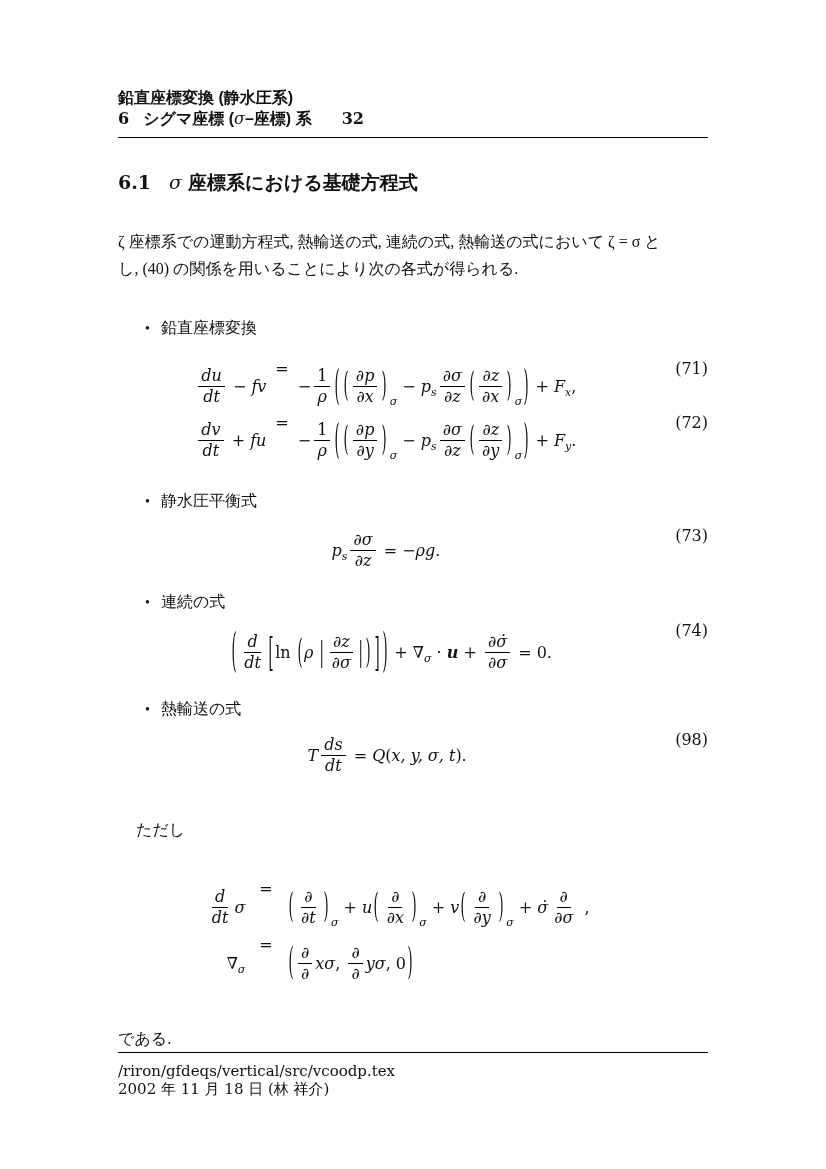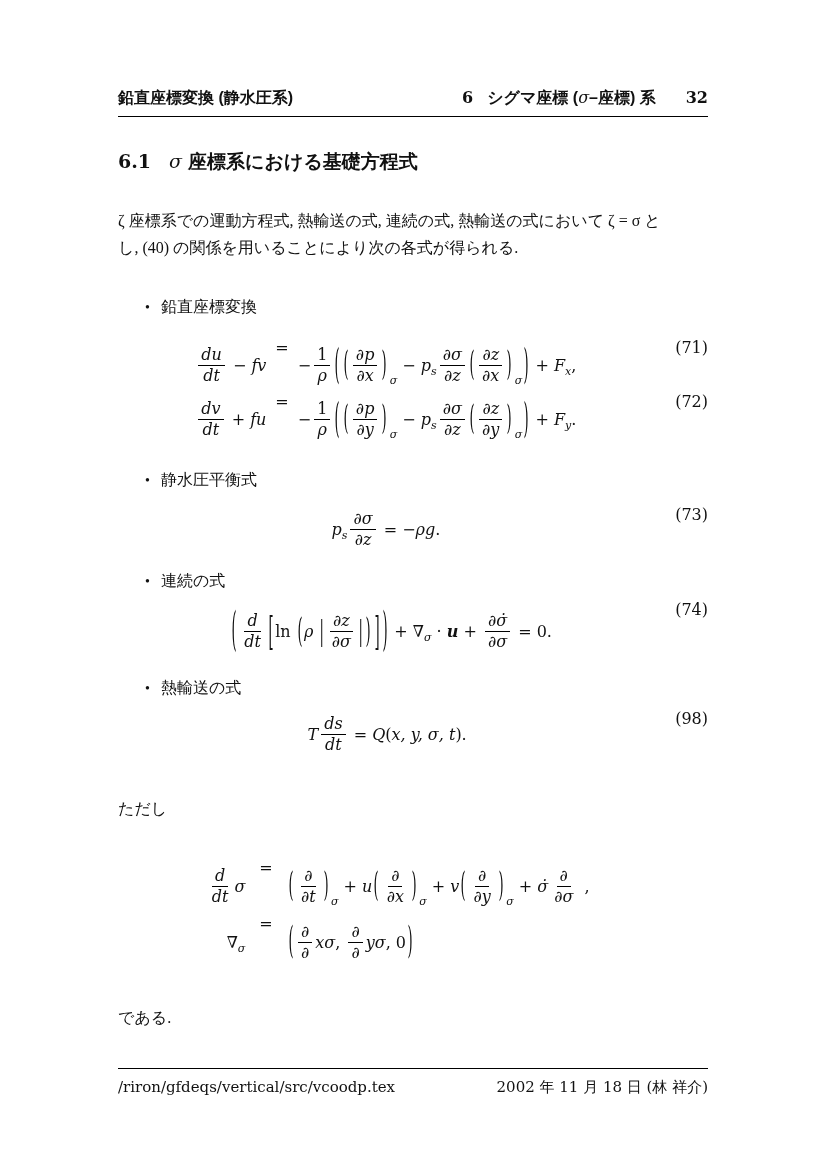--- a/index.html
+++ b/index.html
@@ -6,36 +6,36 @@
   .page{
     width:826px;height:1169px;box-sizing:border-box;
     padding:0 118px;background:#fff;color:#111;
     display:flex;flex-direction:column;position:relative;overflow:hidden;
     font-family:"Liberation Serif","DejaVu Serif",serif;font-size:16px;
   }
   
   .header{
     margin-top:88px;display:flex;justify-content:space-between;align-items:baseline;
     border-bottom:1.5px solid #000;padding-bottom:7px;
-    font-weight:bold;font-size:16px;
+    font-weight:bold;font-size:16px;flex-direction:column;
   }
   .h-left,.h-jp{font-family:"Liberation Sans","DejaVu Sans",sans-serif;font-weight:bold;}
   .h-num,.h-page{font-family:"DejaVu Serif",serif;font-weight:bold;}
   .h-num{margin-right:14px;}
   .h-sigma{font-family:"DejaVu Serif",serif;font-style:italic;font-weight:normal;}
   .h-page{margin-left:30px;}
   
   .section-heading{margin-top:32px;font-size:19px;font-weight:bold;}
   .sh-num{font-family:"DejaVu Serif",serif;margin-right:18px;}
   .sh-sigma{font-family:"DejaVu Serif",serif;font-style:italic;font-weight:normal;margin-right:6px;}
   .sh-title{font-family:"Liberation Sans","DejaVu Sans",sans-serif;}
   
   .intro{margin-top:32px;line-height:27px;}
   .plain{line-height:27px;}
-  .tadashi{margin-top:36px;}
+  .tadashi{margin-top:36px;margin-left:18px;}
   .dearu{margin-top:34px;}
   
   .bullet{display:flex;align-items:baseline;margin-left:27px;}
   .bullet .bmark{margin-right:11px;font-size:14px;}
   .b-motion{margin-top:36px;}
   .b-hydro{margin-top:24px;}
   .b-cont{margin-top:18px;}
   .b-heat{margin-top:16px;}
   
   .eqgrid{display:grid;grid-template-columns:0.9fr auto auto auto 1.15fr auto;align-items:center;}
@@ -68,21 +68,21 @@
   .mnum .mi,.mden .mi{display:inline;}
   .mgrp{display:inline-flex;align-items:center;}
   .mgc{display:inline-flex;align-items:center;}
   .mdel{display:inline-block;font-family:"DejaVu Serif",serif;line-height:1;margin:0 1px;}
   .gsub{font-family:"DejaVu Serif",serif;font-style:italic;font-size:11px;position:relative;top:15px;margin-left:1px;white-space:pre;}
   
   .footer{
     margin-top:auto;margin-bottom:72px;
     border-top:1px solid #000;padding-top:9px;
     display:flex;justify-content:space-between;align-items:baseline;
-    font-size:15px;font-family:"DejaVu Serif",serif;
+    font-size:15px;font-family:"DejaVu Serif",serif;flex-direction:column;
   }
 </style>
 </head>
 <body>
 
 <div class="page">
 
   <div class="header">
     <span class="h-left">鉛直座標変換 (静水圧系)</span>
     <span class="h-right">

